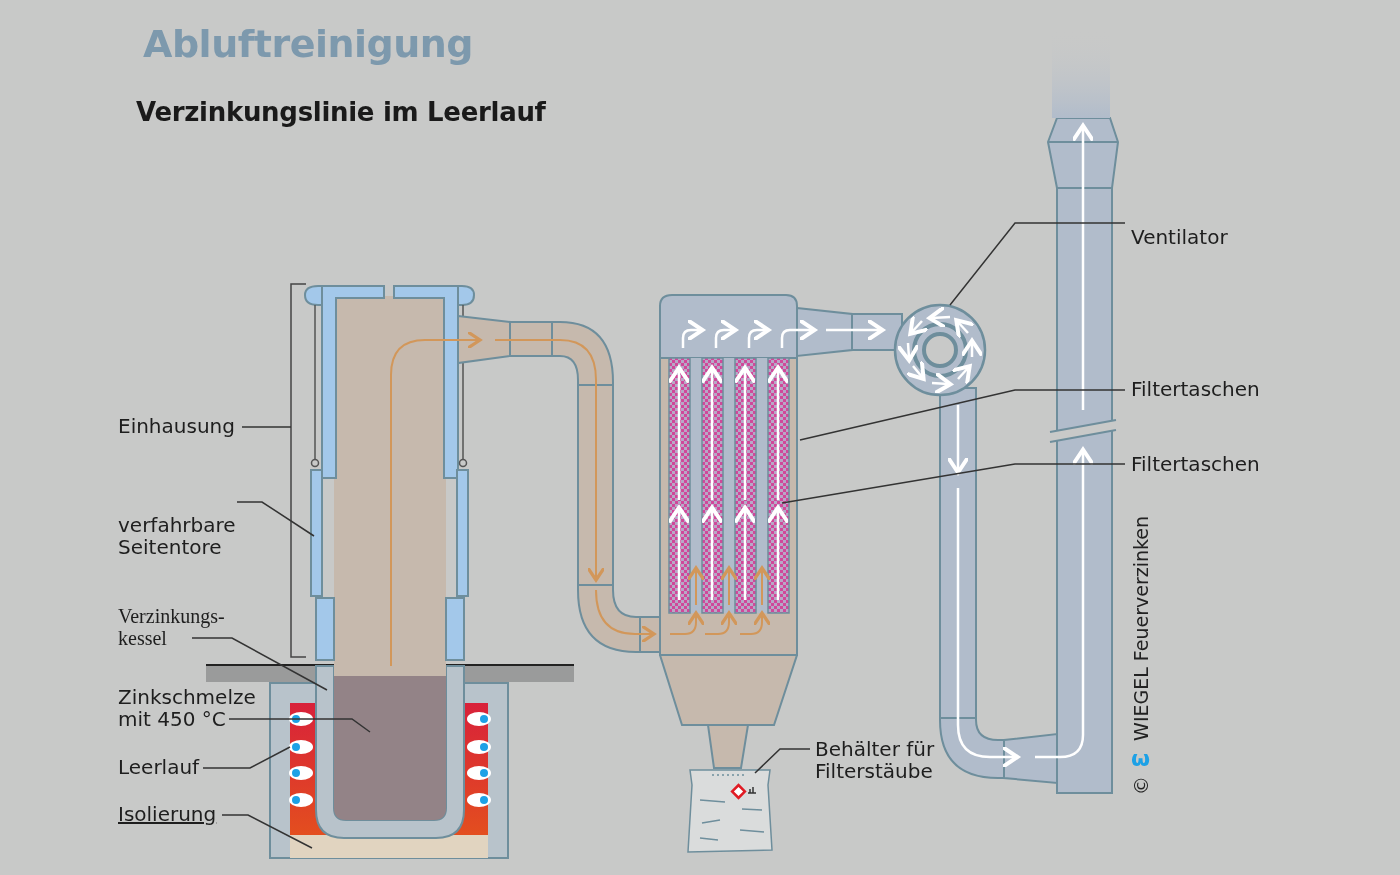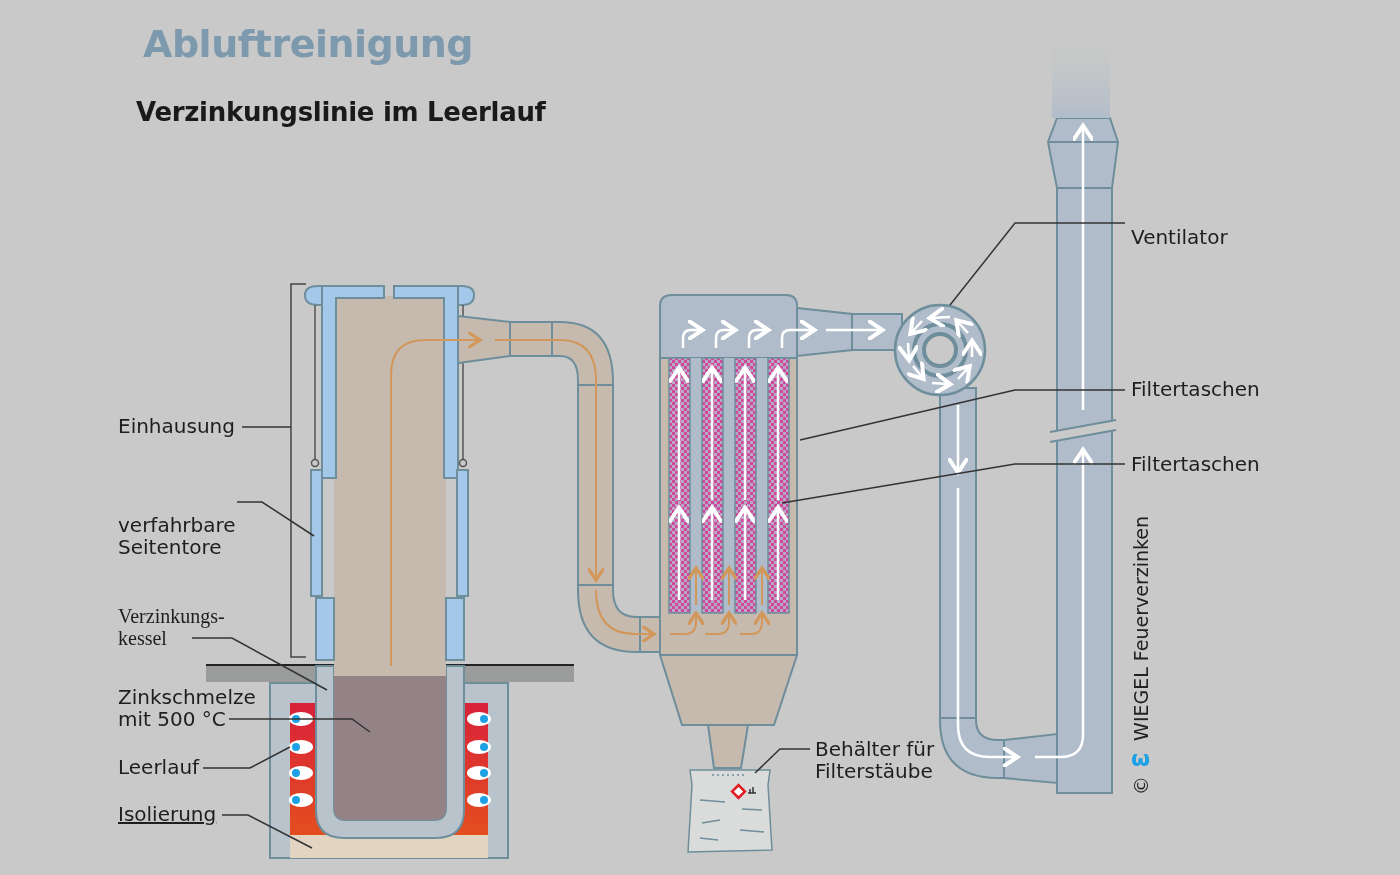--- a/index.html
+++ b/index.html
@@ -220,21 +220,21 @@
     <path d="M810,749 L780,749 L755,773"></path>
   </g>
 </svg>
 
 <div class="lbl" style="left:118px;top:415px;">Einhausung</div>
 <div class="lbl" style="left:118px;top:490px;white-space:pre;margin-top:24px;">verfahrbare
 Seitentore</div>
 <div class="lbl" style="left:118px;top:605px;white-space:pre;font-family:Liberation Serif, serif;">Verzinkungs-
 kessel</div>
 <div class="lbl" style="left:118px;top:686px;white-space:pre;">Zinkschmelze
-mit 500 °C</div>
+mit 450 °C</div>
 <div class="lbl" style="left:118px;top:756px;">Leerlauf</div>
 <div class="lbl" style="left:118px;top:803px;text-decoration:underline;">Isolierung</div>
 
 <div class="lbl" style="left:1131px;top:211px;margin-top:15px;">Ventilator</div>
 <div class="lbl" style="left:1131px;top:378px;">Filtertaschen</div>
 <div class="lbl" style="left:1131px;top:453px;">Filtertaschen</div>
 <div class="lbl" style="left:815px;top:738px;white-space:pre;">Behälter für
 Filterstäube</div>
 
 <div class="copy">

